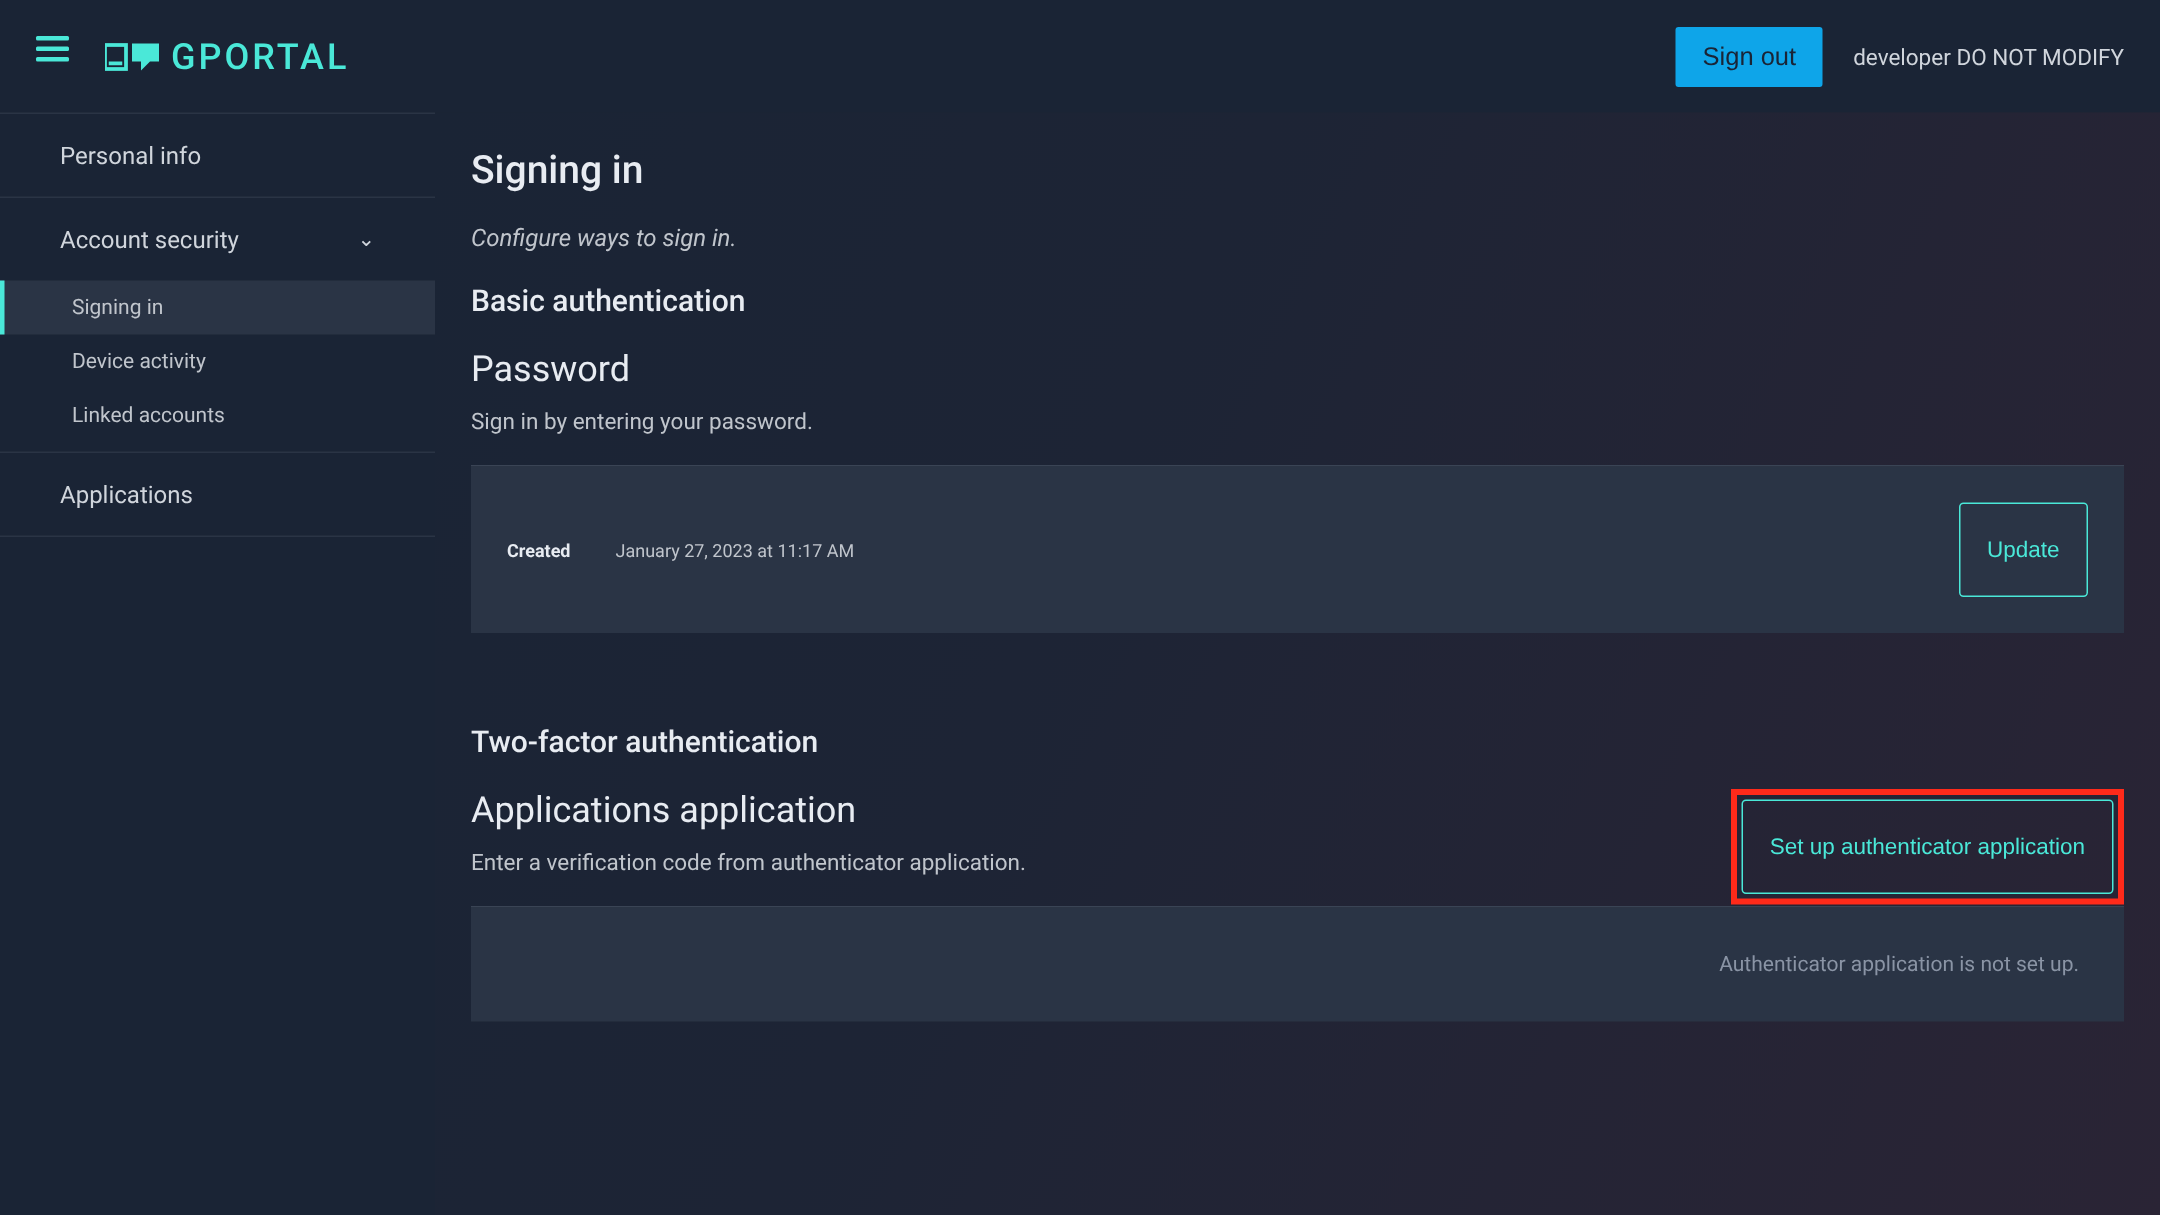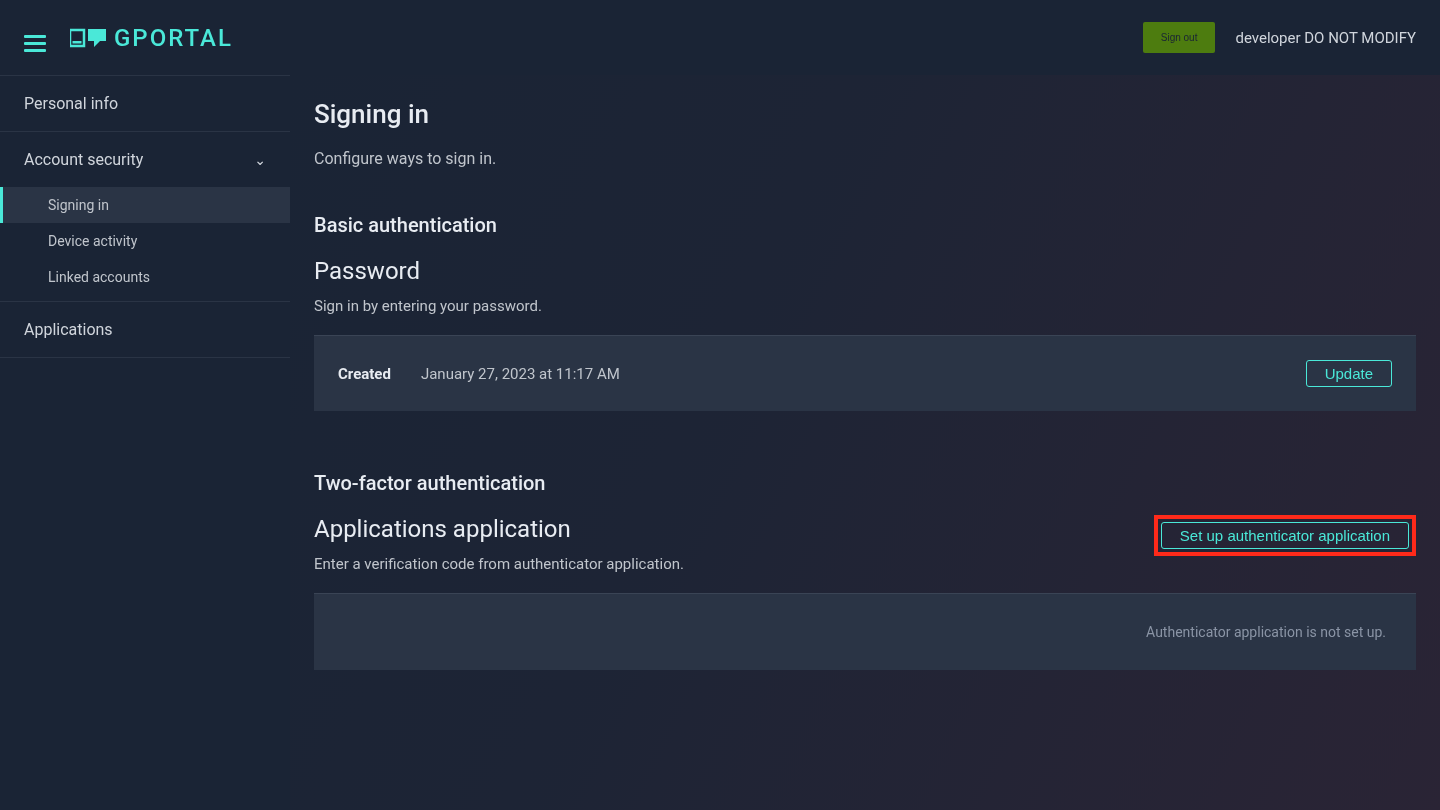--- a/index.html
+++ b/index.html
@@ -19,21 +19,21 @@
     .header {
       height: 75px;
       background: #1a2435;
       display: flex;
       align-items: center;
       padding: 0 24px;
       justify-content: space-between;
     }
     .header-left {
       display: flex;
-      align-items: flex-end;
+      align-items: flex-start;
       gap: 24px;
     }
     .hamburger {
       display: flex;
       flex-direction: column;
       gap: 4px;
       cursor: pointer;
     }
     .hamburger span {
       display: block;
@@ -60,43 +60,43 @@
       font-weight: 500;
       letter-spacing: 2px;
       color: #4ae8d8;
     }
     .header-right {
       display: flex;
       align-items: center;
       gap: 20px;
     }
     .signout-btn {
-      background: #4d7c0f;
+      background: #0ea5e9;
       color: #1a2435;
       border: none;
       padding: 10px 18px;
-      font-size: 10px;
+      font-size: 17px;
       border-radius: 2px;
       cursor: pointer;
     }
     .user-label {
       color: #d0d5dc;
       font-size: 15px;
     }
     .layout {
       display: flex;
       height: calc(810px - 75px);
     }
     .sidebar {
       width: 290px;
       background: #1a2435;
       flex-shrink: 0;
     }
     .sidebar-item {
-      padding: 18px 24px;
+      padding: 18px 40px;
       font-size: 16px;
       color: #d0d5dc;
       cursor: pointer;
       border-bottom: 1px solid #2a3445;
       position: relative;
       display: flex;
       justify-content: space-between;
       align-items: center;
     }
     .sidebar-item.top-border {
@@ -128,21 +128,22 @@
     }
     .page-title {
       font-size: 26px;
       font-weight: 500;
       margin-bottom: 20px;
       color: #e8ecf2;
     }
     .page-desc {
       font-size: 16px;
       color: #c0c5cc;
-      margin-bottom: 45px;
+      margin-bottom: 20px;
+      font-style: italic;
     }
     .section-title {
       font-size: 20px;
       font-weight: 500;
       margin-bottom: 20px;
       color: #e8ecf2;
     }
     .subsection-title {
       font-size: 24px;
       font-weight: 400;
@@ -173,34 +174,34 @@
     }
     .info-card .label {
       flex: 0 0 320px;
       font-size: 15px;
       color: #d0d5dc;
     }
     .info-card .meta {
       flex: 1;
       display: flex;
       gap: 30px;
-      font-size: 15px;
+      font-size: 12px;
     }
     .info-card .meta strong {
       font-weight: 700;
       color: #e8ecf2;
     }
     .info-card .meta span {
       color: #c0c5cc;
     }
     .outline-btn {
       border: 1px solid #4ae8d8;
       background: transparent;
       color: #4ae8d8;
-      padding: 4px 18px;
+      padding: 22px 18px;
       font-size: 15px;
       border-radius: 3px;
       cursor: pointer;
     }
     .highlight-box {
       border: 4px solid #ff2a1a;
       padding: 3px;
       border-radius: 0;
     }
     .empty-card {

